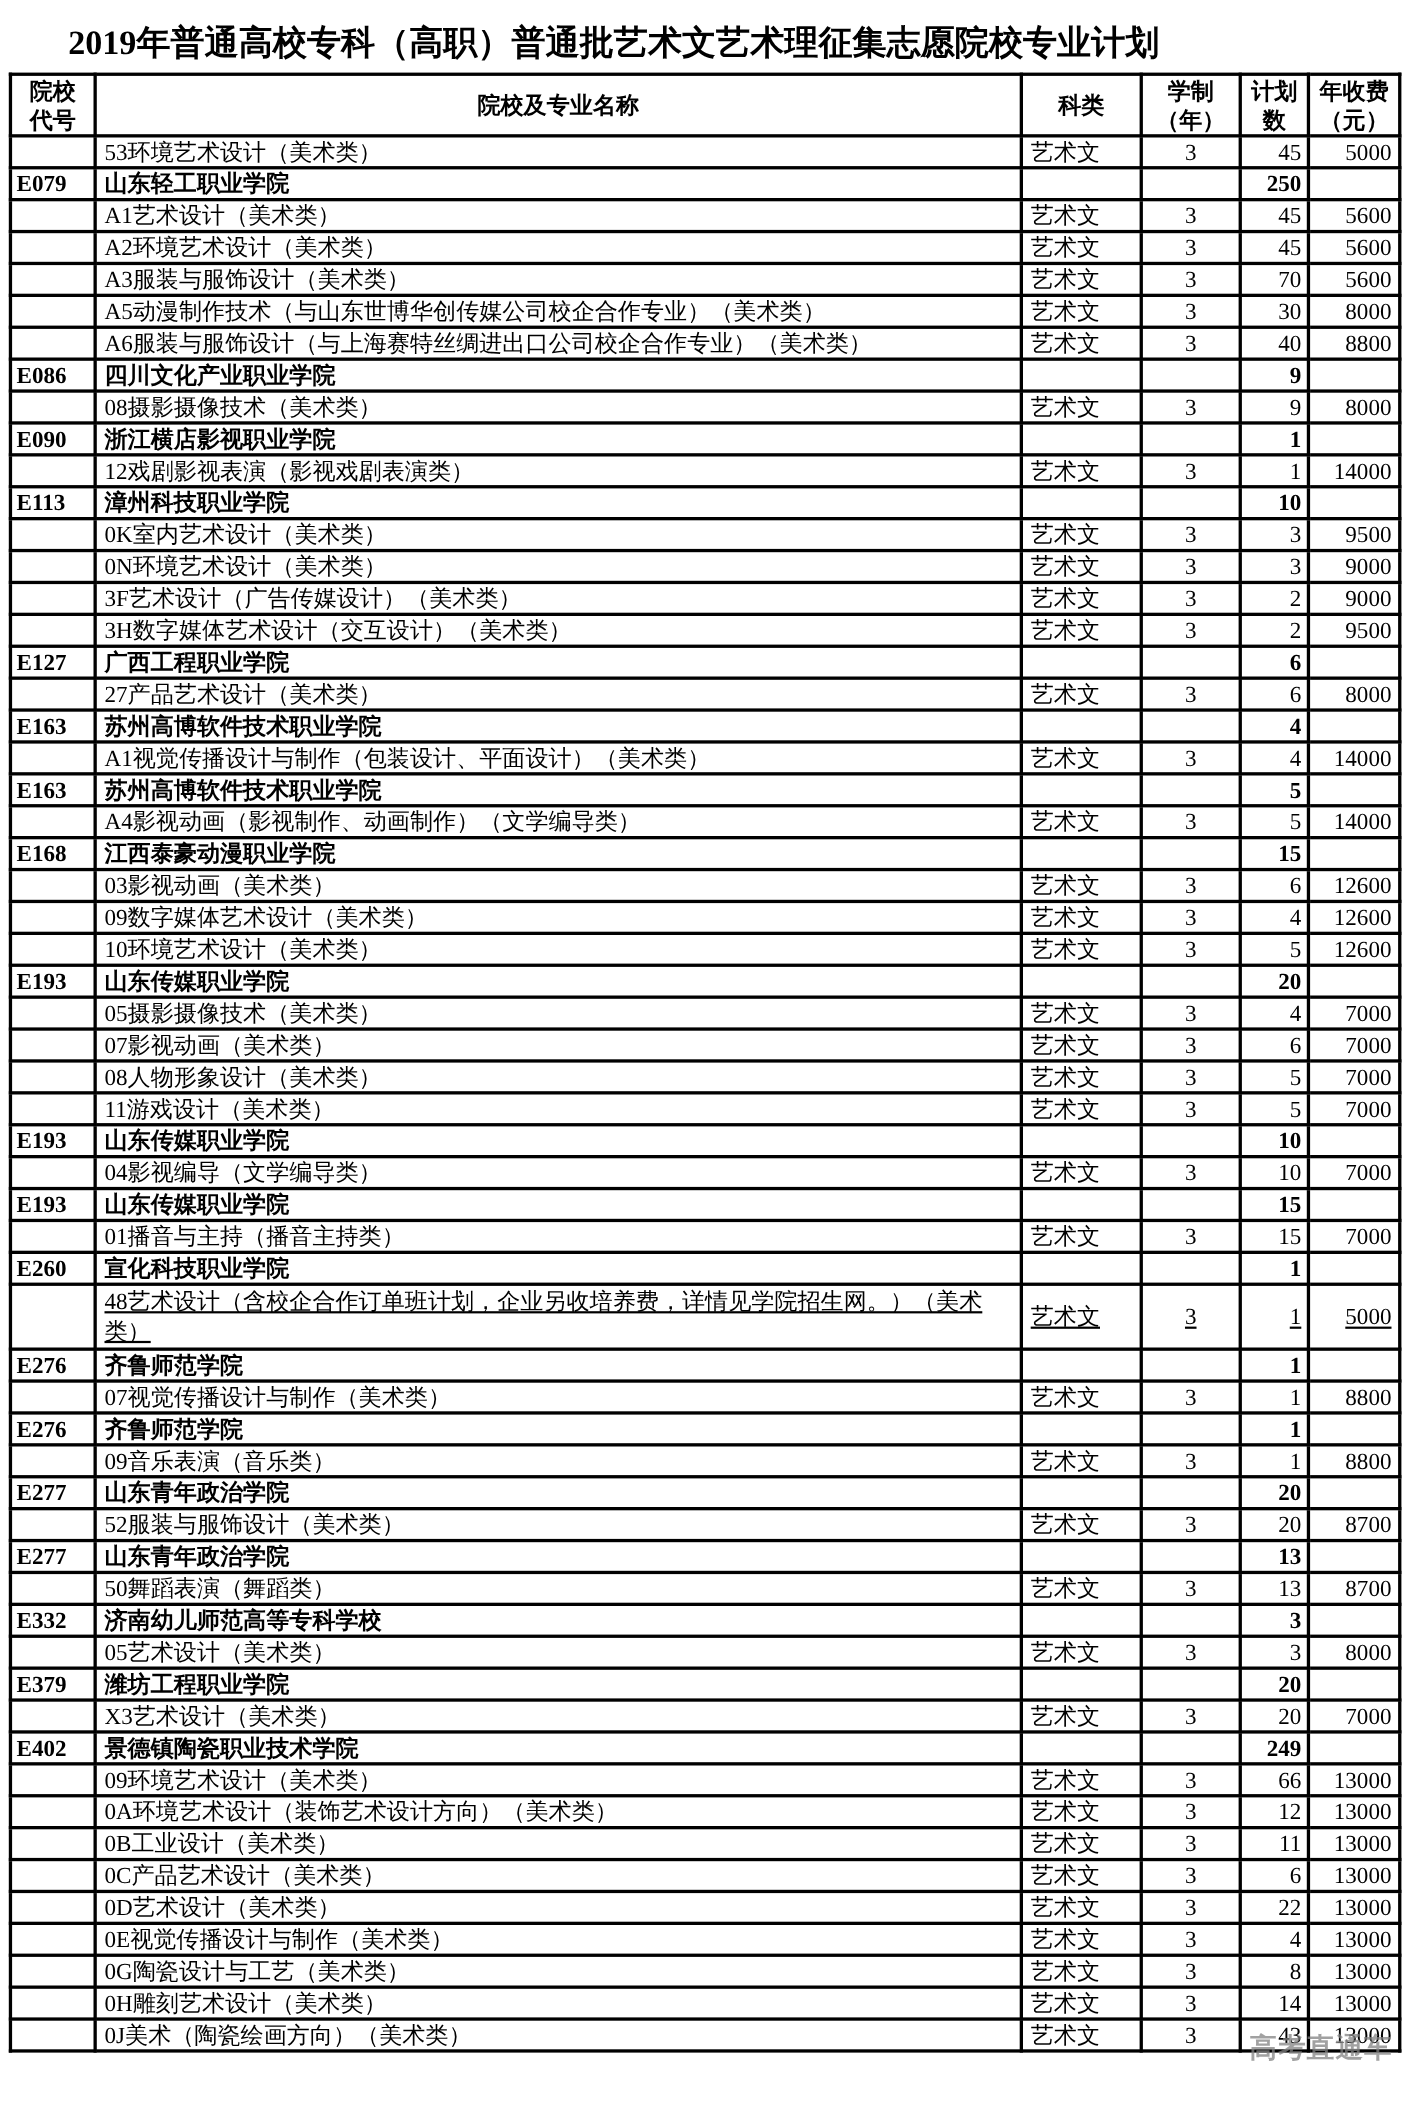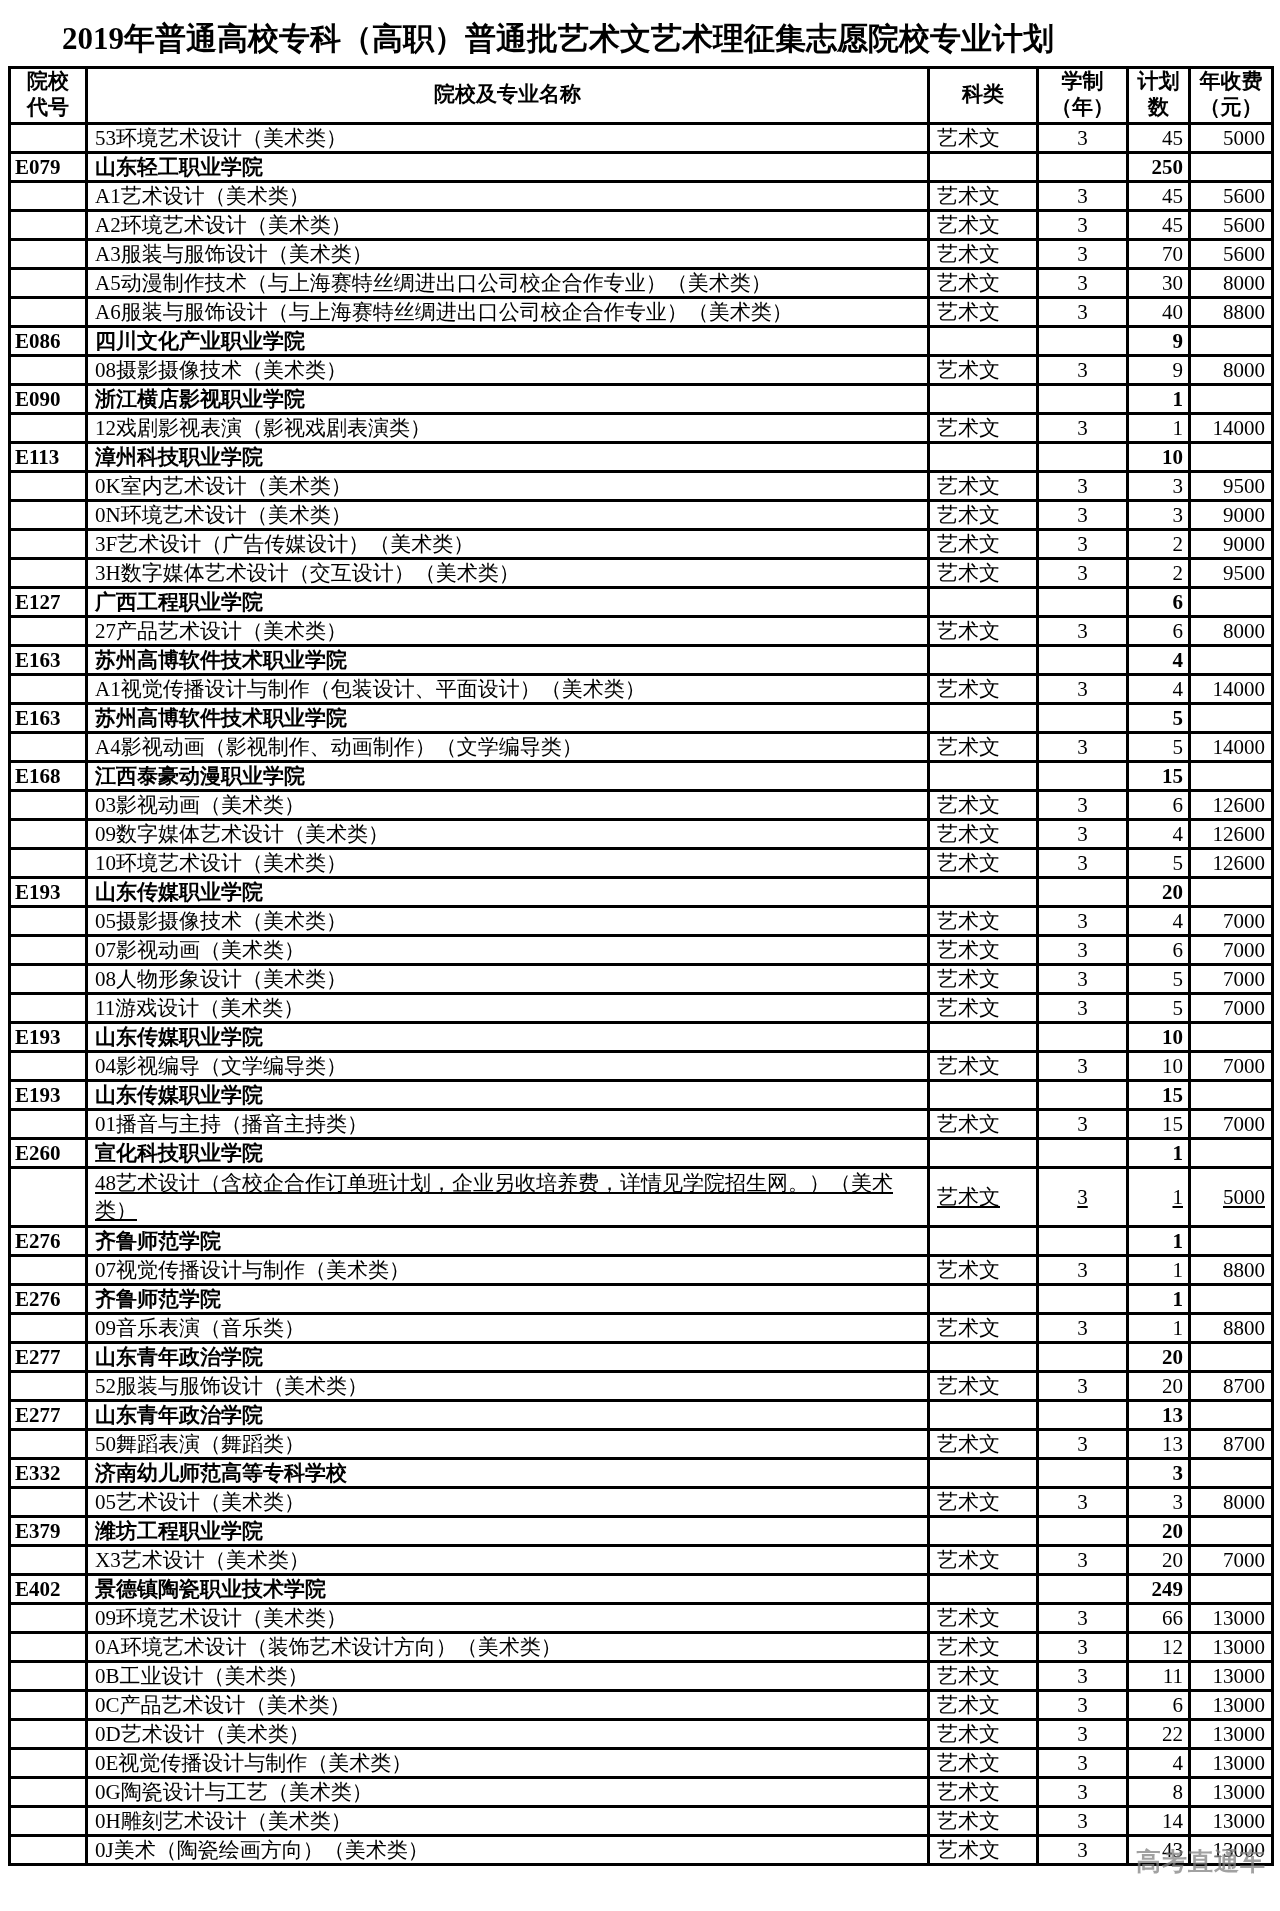--- a/index.html
+++ b/index.html
@@ -37,21 +37,21 @@
   .plan-table col.c-cat  { width: 109px; }
   .plan-table col.c-years{ width: 90px; }
   .plan-table col.c-plan { width: 62px; }
   .plan-table col.c-fee  { width: 83px; }
   .plan-table th, .plan-table td {
     border: 3px solid #000000;
     padding: 0;
     overflow: hidden;
     vertical-align: middle;
   }
-  .plan-table thead tr { height: 56px; font-family: Liberation Mono, monospace; }
+  .plan-table thead tr { height: 56px; }
   .plan-table th {
     font-weight: bold;
     text-align: center;
     white-space: pre-line;
     line-height: 26px;
     font-size: 21px;
   }
   .plan-table tbody tr { height: 25px; }
   .plan-table tbody tr.tall { height: 54px; text-decoration: underline; }
   .plan-table td { line-height: 26px; }
@@ -141,21 +141,21 @@
         <tr class="major">
           <td class="code"></td>
           <td class="name">A3服装与服饰设计（美术类）</td>
           <td class="category">艺术文</td>
           <td class="years">3</td>
           <td class="plan">70</td>
           <td class="fee">5600</td>
         </tr>
         <tr class="major">
           <td class="code"></td>
-          <td class="name">A5动漫制作技术（与上海赛特丝绸进出口公司校企合作专业）（美术类）</td>
+          <td class="name">A5动漫制作技术（与山东世博华创传媒公司校企合作专业）（美术类）</td>
           <td class="category">艺术文</td>
           <td class="years">3</td>
           <td class="plan">30</td>
           <td class="fee">8000</td>
         </tr>
         <tr class="major">
           <td class="code"></td>
           <td class="name">A6服装与服饰设计（与上海赛特丝绸进出口公司校企合作专业）（美术类）</td>
           <td class="category">艺术文</td>
           <td class="years">3</td>

